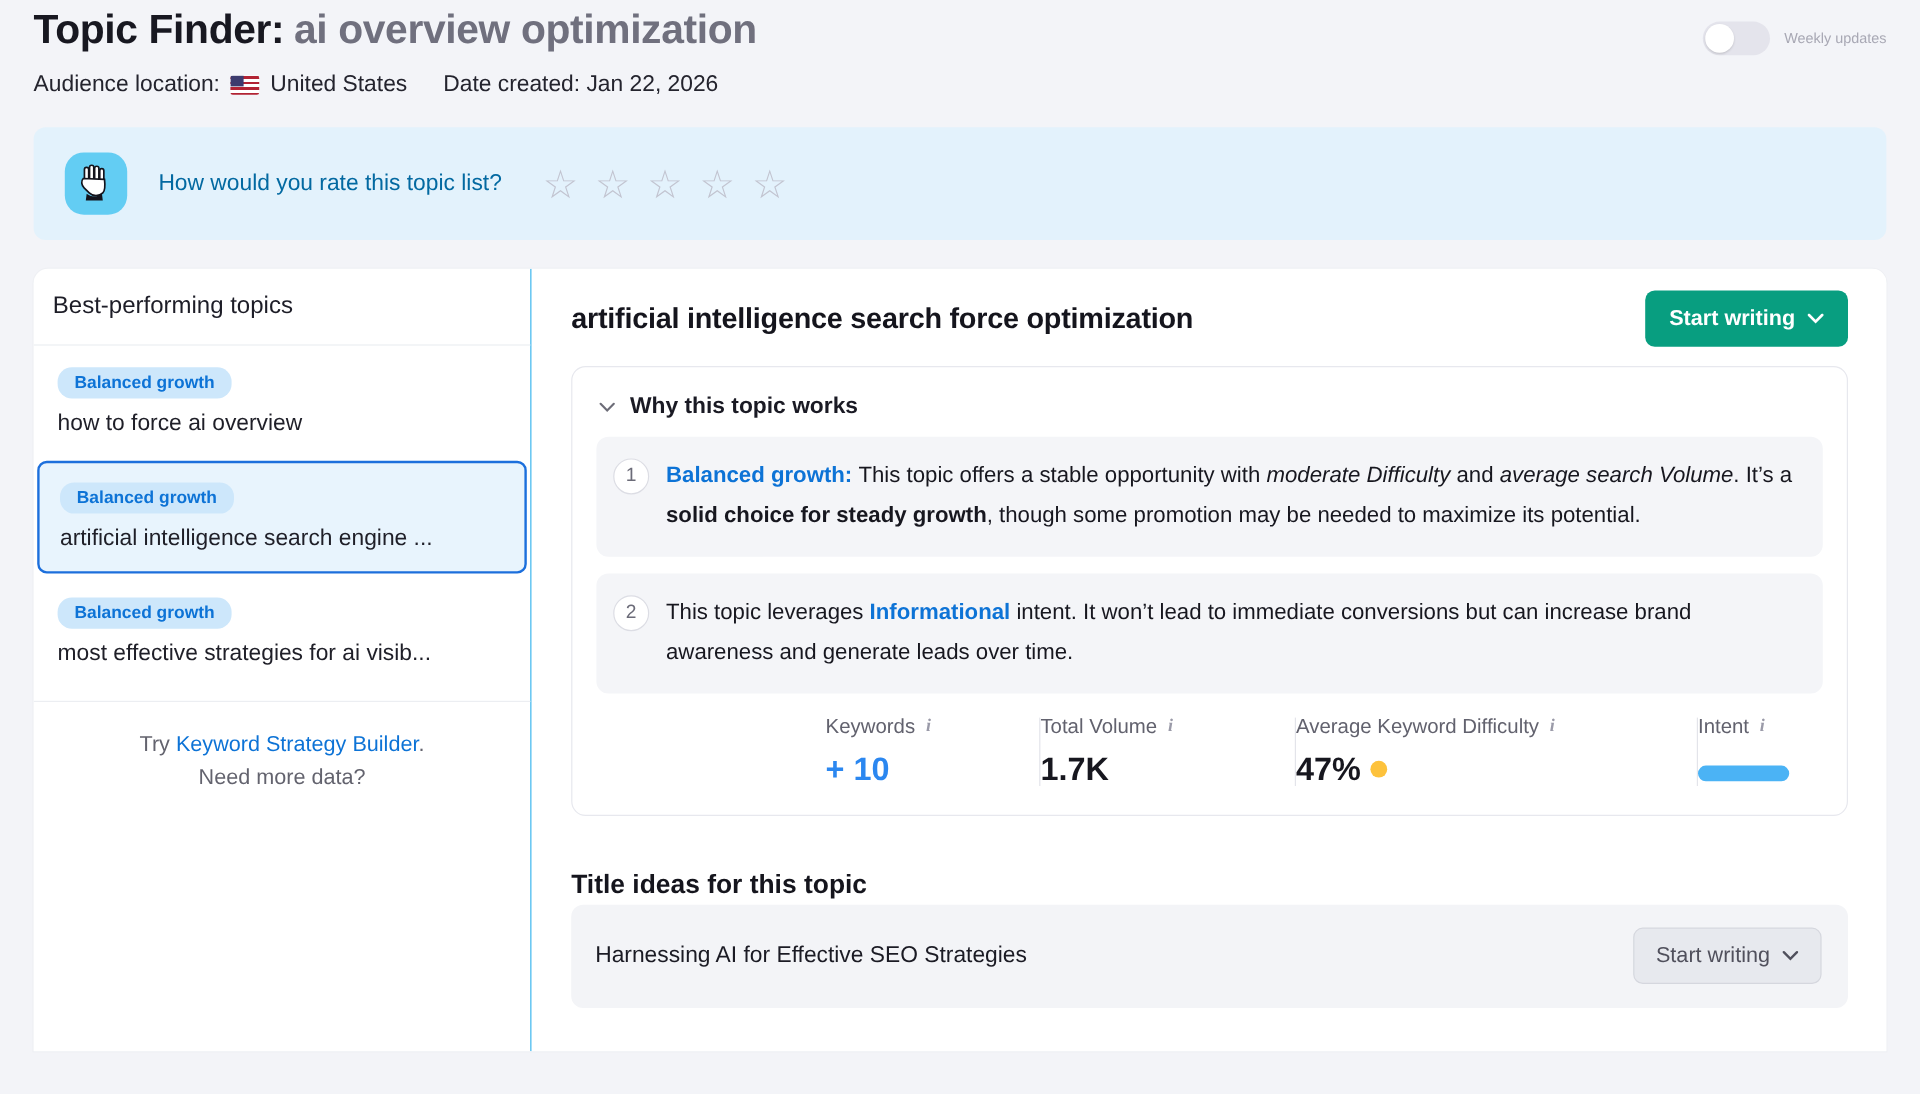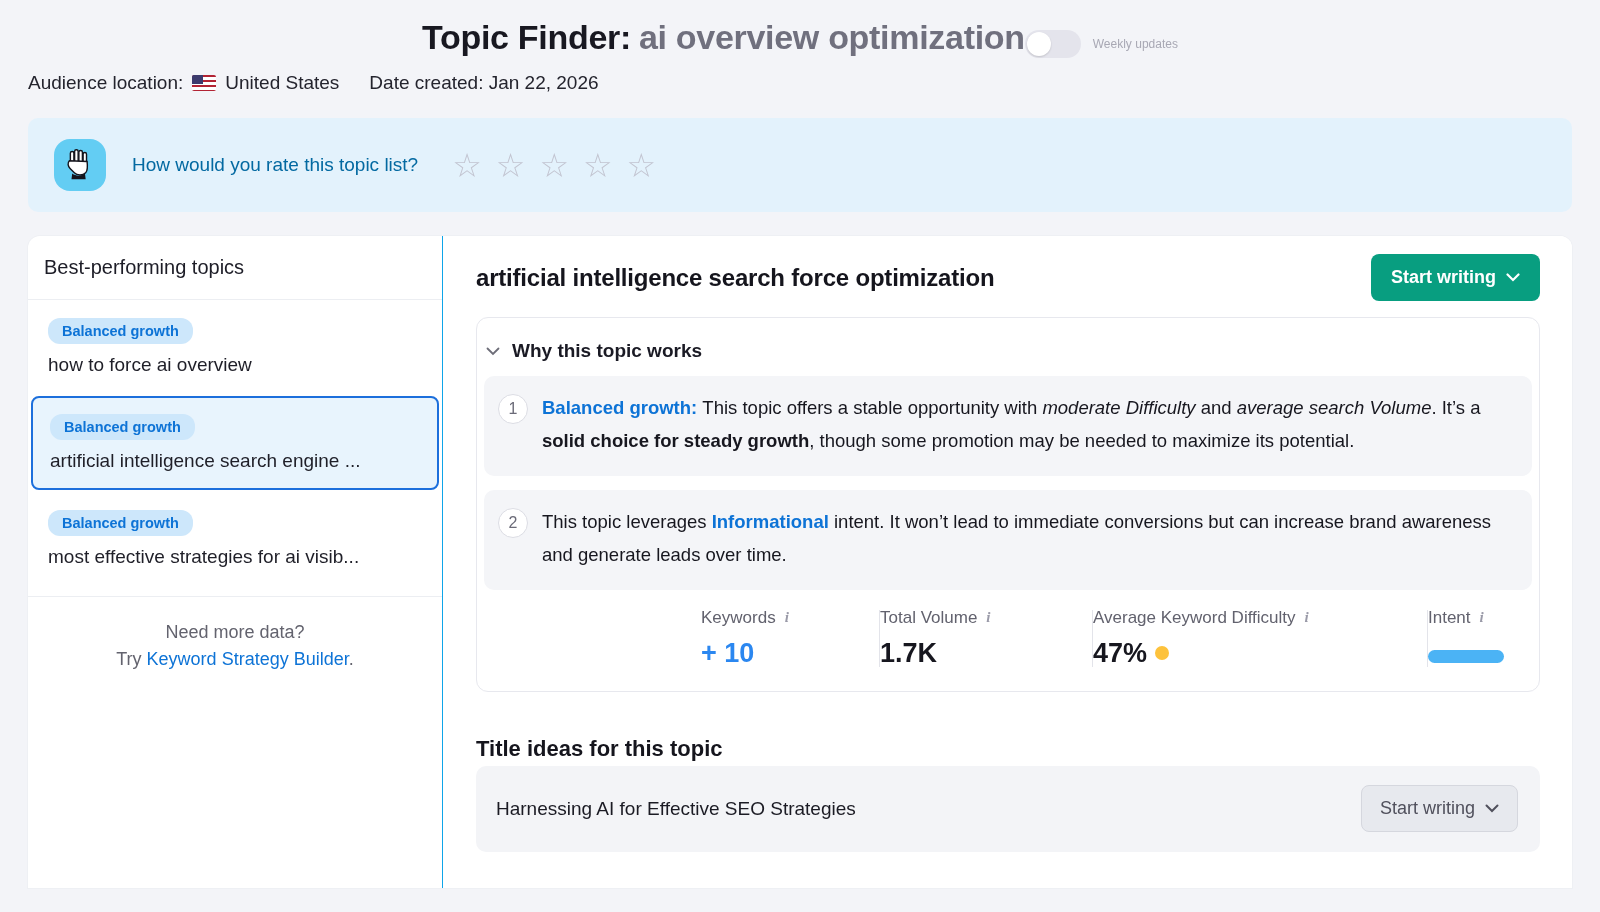--- a/index.html
+++ b/index.html
@@ -4,21 +4,21 @@
 <style>
   * { margin:0; padding:0; box-sizing:border-box; }
   html,body { width:1600px; height:912px; overflow:hidden; }
   body {
     font-family:"Liberation Sans","DejaVu Sans",sans-serif;
     background:#f3f4f8; color:#1e1e28;
   }
   .page { width:1600px; height:912px; position:relative; padding:0 28px; }
 
   
-  .hdr-row { display:flex; justify-content:center; align-items:flex-start; padding-top:18px; }
+  .hdr-row { display:flex; justify-content:space-between; align-items:flex-start; padding-top:6px; }
   .hdr-title { font-size:34px; font-weight:700; letter-spacing:-.3px; color:#181821; }
   .hdr-title .query { color:#70707e; margin-left:8px; }
   .toggle-wrap { display:flex; align-items:center; gap:12px; margin-top:12px; }
   .toggle { width:56px; height:28px; border-radius:14px; background:#e4e4ec; position:relative; cursor:pointer; }
   .toggle .knob { width:24px; height:24px; border-radius:50%; background:#ffffff; position:absolute; top:2px; left:2px; box-shadow:0 1px 2px rgba(0,0,0,.15); }
   .toggle-label { font-size:12px; color:#a8a8b4; }
   .meta-row { display:flex; align-items:center; gap:9px; margin-top:14px; font-size:19px; color:#24242e; }
   .meta-row .gap { width:12px; }
   .flag { width:24px; height:16px; border-radius:2px; overflow:hidden; position:relative; flex:0 0 auto;
     background:repeating-linear-gradient(180deg,#b22334 0 2.46px,#ffffff 2.46px 4.92px); }
@@ -49,21 +49,21 @@
   .sb-footer a { color:#0d73d6; text-decoration:none; cursor:pointer; }
 
   
   .detail { flex:1; padding:18px 32px 0 33px; background:#fff; }
   .detail-hdr { display:flex; justify-content:space-between; align-items:center; }
   .detail-title { font-size:24px; font-weight:700; color:#15151d; letter-spacing:-.2px; }
   .btn-green { display:flex; align-items:center; gap:10px; background:#089e80; color:#ffffff; border:none;
     font-family:inherit; font-size:18px; font-weight:700; padding:13px 20px; border-radius:8px; cursor:pointer; }
   .chev { width:14px; height:9px; display:inline-block; }
 
-  .why-card { margin-top:16px; border:1px solid #e7e8ee; border-radius:12px; padding:18px 7px 22px; }
+  .why-card { margin-top:16px; border:1px solid #e7e8ee; border-radius:12px; padding:18px 20px 22px; }
   .why-hdr { display:flex; align-items:center; gap:12px; padding:4px 0 14px 2px; cursor:pointer; }
   .why-hdr-chev { color:#6d6d78; }
   .why-title { font-size:19px; font-weight:700; color:#1a1a24; }
   .why-box { background:#f4f5f8; border-radius:10px; padding:16px 20px 18px 14px; display:flex; gap:14px; margin-bottom:14px; }
   .num-circle { flex:0 0 30px; width:30px; height:30px; border-radius:50%; background:#ffffff; border:1px solid #dcdde4;
     color:#6b6b78; font-size:16px; display:flex; align-items:center; justify-content:center; margin-top:2px; }
   .why-text { font-size:18.5px; line-height:1.78; color:#17171f; }
   .t-blue { color:#0d73d6; font-weight:700; }
   .t-it { font-style:italic; }
   .t-b { font-weight:700; }
@@ -145,22 +145,22 @@
         <div class="topic-title">artificial intelligence search engine ...</div>
       </div>
 
       <div class="topic-item">
         <span class="badge">Balanced growth</span>
         <div class="topic-title">most effective strategies for ai visib...</div>
       </div>
 
       <div class="sb-divider"></div>
       <div class="sb-footer">
+        <div><span>Try </span><a>Keyword Strategy Builder</a><span>.</span></div>
         <div>Need more data?</div>
-        <div><span>Try </span><a>Keyword Strategy Builder</a><span>.</span></div>
       </div>
     </aside>
 
     <main class="detail">
       <div class="detail-hdr">
         <h2 class="detail-title">artificial intelligence search force optimization</h2>
         <button class="btn-green">
           <span>Start writing</span>
           <svg class="chev" viewBox="0 0 14 9">
               <path d="M1.5 1.5 L7 7 L12.5 1.5" fill="none" stroke="#ffffff" stroke-width="2.2" stroke-linecap="round"></path>

